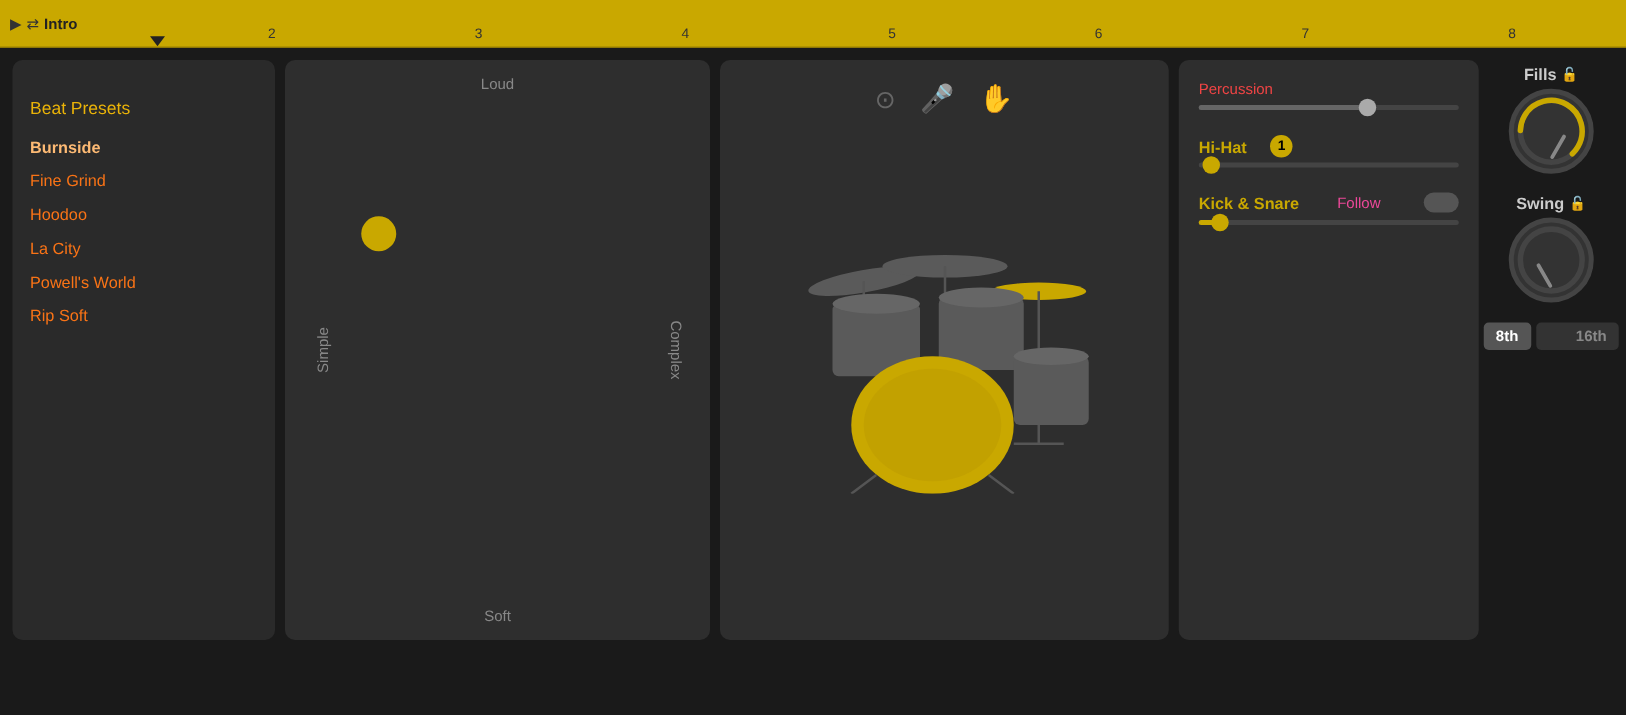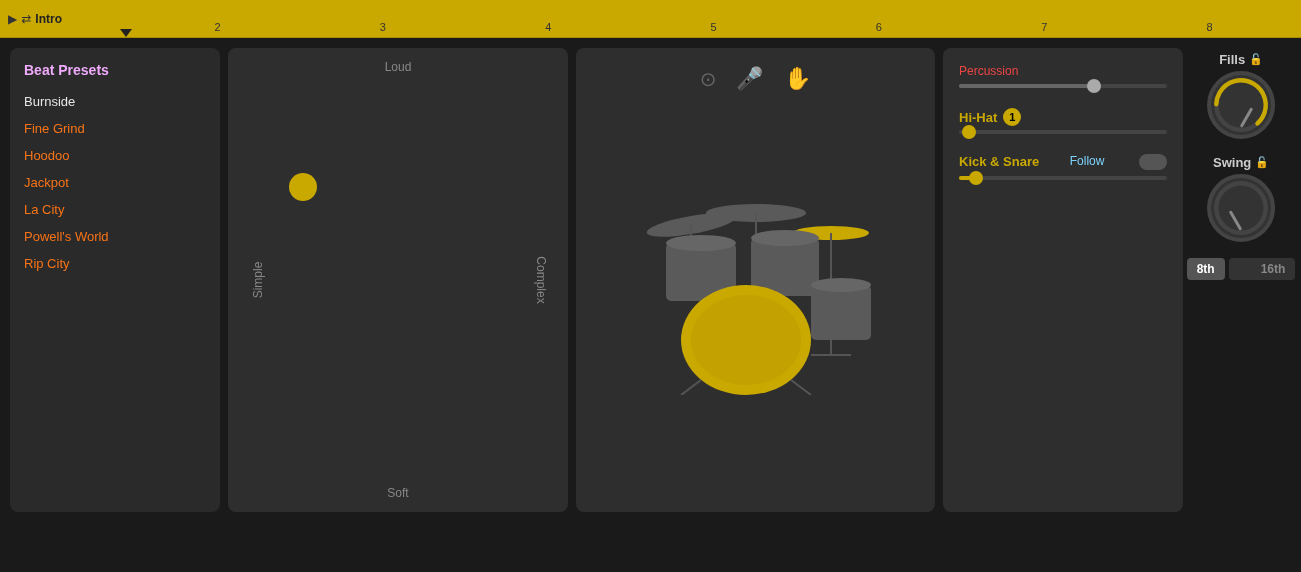--- a/index.html
+++ b/index.html
@@ -64,35 +64,36 @@
 
     
     .sidebar {
       width: 210px;
       background: #2a2a2a;
       border-radius: 8px;
       padding: 10px 0;
       flex-shrink: 0;
     }
     .sidebar-header {
-      color: #f0abfc;
+      color: #eab308;
       font-size: 14px;
-      font-weight: 700;
+      font-weight: 400;
       padding: 4px 14px 10px;
+      margin-top: 16px;
     }
     .sidebar-item {
       padding: 6px 14px;
       font-size: 13px;
       color: #f97316;
       cursor: pointer;
       border-radius: 4px;
     }
     .sidebar-item.active {
-      color: #e5e5e5;
-      font-weight: 400;
+      color: #fdba74;
+      font-weight: 700;
     }
 
     
     .beat-pad {
       width: 340px;
       background: #2e2e2e;
       border-radius: 8px;
       position: relative;
       flex-shrink: 0;
     }
@@ -201,50 +202,51 @@
       background: #aaa;
       border-radius: 50%;
     }
     .hihat-label {
       color: #c9a800;
       font-size: 13px;
       font-weight: 600;
       margin-bottom: 4px;
       display: flex;
       align-items: center;
-      gap: 6px;
+      gap: 19px;
     }
     .badge {
       background: #c9a800;
       color: #000;
       border-radius: 50%;
       width: 18px;
       height: 18px;
       font-size: 11px;
       font-weight: 700;
       display: flex;
       align-items: center;
       justify-content: center;
     }
     .hihat-slider .slider-thumb { left: 15%; }
     .percussion-slider .slider-thumb { left: 65%; }
 
     .kick-snare-row {
       display: flex;
+      align-items: center;
       justify-content: space-between;
       margin-bottom: 6px;
       gap: 30px;
     }
     .kick-snare-label {
       color: #c9a800;
       font-size: 13px;
       font-weight: 600;
     }
     .follow-label {
-      color: #7dd3fc;
+      color: #ec4899;
       font-size: 12px;
     }
     .follow-toggle {
       width: 28px;
       height: 16px;
       background: #555;
       border-radius: 8px;
       position: relative;
       display: inline-block;
       margin-left: 4px;
@@ -367,24 +369,23 @@
   </div>
 </div>
 
 <div class="main-container">
 
   <div class="sidebar">
     <div class="sidebar-header">Beat Presets</div>
     <div class="sidebar-item active">Burnside</div>
     <div class="sidebar-item">Fine Grind</div>
     <div class="sidebar-item">Hoodoo</div>
-    <div class="sidebar-item">Jackpot</div>
     <div class="sidebar-item">La City</div>
     <div class="sidebar-item">Powell's World</div>
-    <div class="sidebar-item">Rip City</div>
+    <div class="sidebar-item">Rip Soft</div>
   </div>
 
   <div class="beat-pad">
     <span class="beat-pad-label-loud">Loud</span>
     <span class="beat-pad-label-soft">Soft</span>
     <span class="beat-pad-label-simple">Simple</span>
     <span class="beat-pad-label-complex">Complex</span>
     <div class="beat-dot"></div>
   </div>
 

